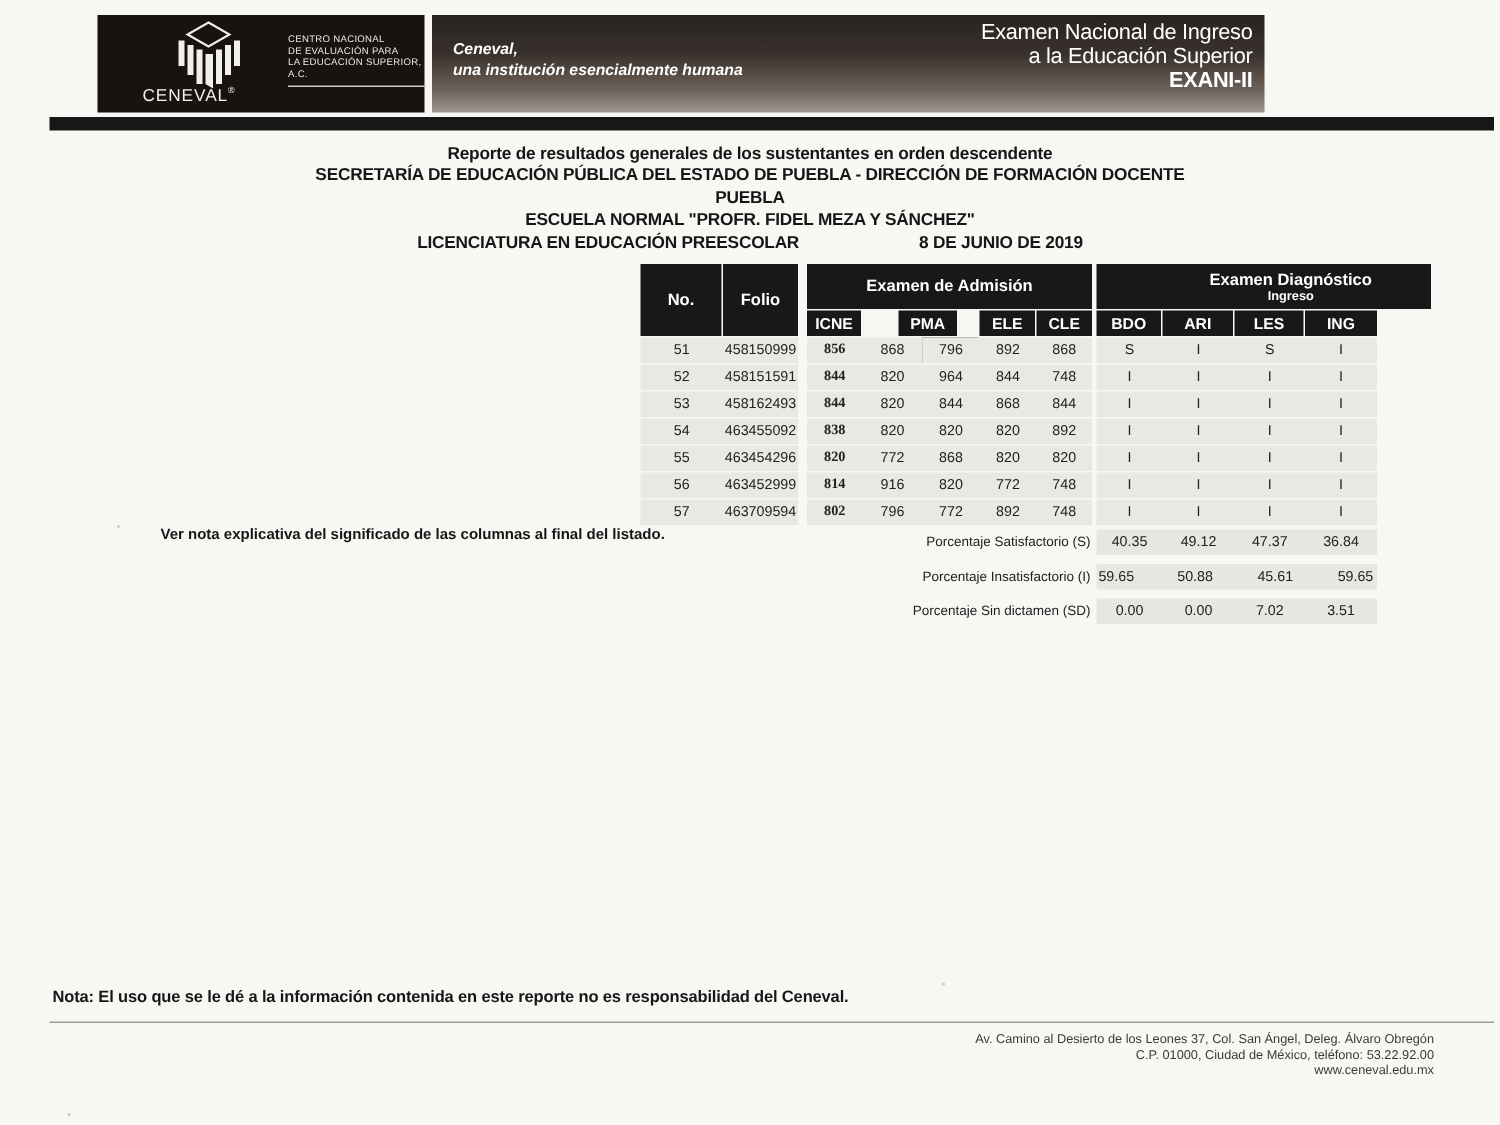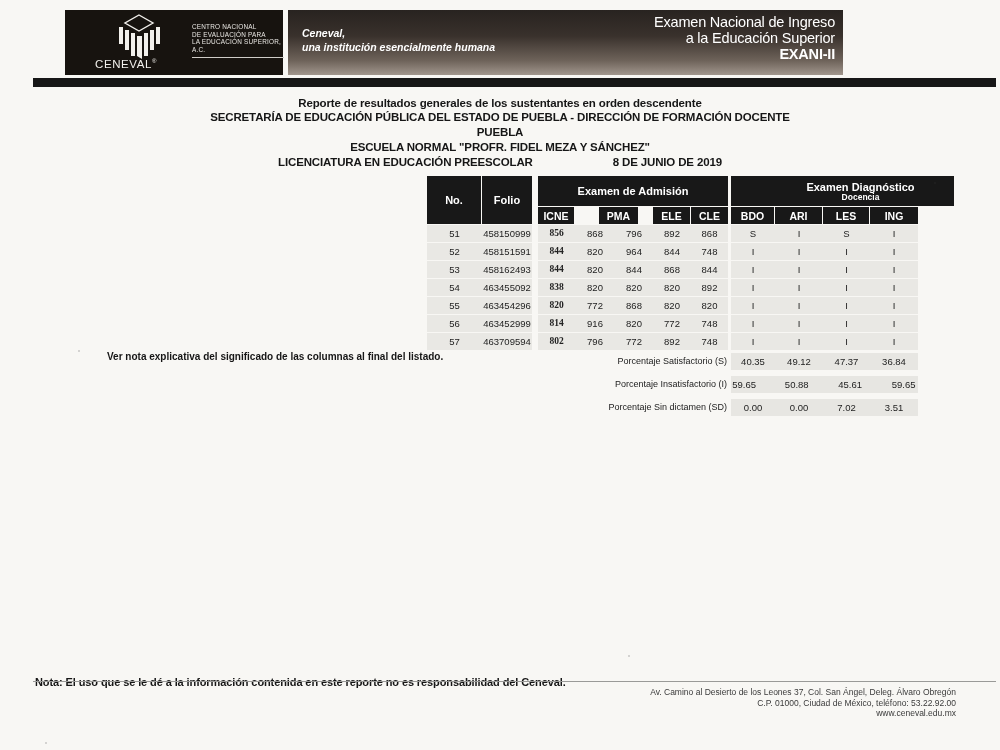--- a/index.html
+++ b/index.html
@@ -48,21 +48,21 @@
   .sum-label{right:273px;text-align:right;font-size:9px;line-height:17px;color:#222;white-space:nowrap;}
   .sum-band{left:731px;width:187px;height:17px;display:flex;background:#e7e6e2;}
   .sum-band .td{background:transparent;width:44px;}
   .sum-band .td:nth-child(2){width:48px;}
   .sum-band .td:nth-child(3){width:47px;}
   .sum-band .td:nth-child(4){width:48px;}
 
   .see-note{left:107px;top:351px;font-weight:bold;font-size:10px;color:#161616;}
 
   
-  .disclaimer{left:35px;top:659px;font-weight:bold;font-size:11px;letter-spacing:-.1px;color:#161616;margin-top:17px;}
+  .disclaimer{left:35px;top:659px;font-weight:bold;font-size:11px;letter-spacing:-.1px;color:#161616;}
   .rule{left:33px;top:681px;width:963px;height:1px;background:#9a9a98;}
   .address{right:44px;top:687px;text-align:right;font-size:8.5px;line-height:10.5px;color:#3a3a3a;}
 
   .speck{position:absolute;width:2px;height:2px;border-radius:50%;background:rgba(60,60,60,.25);}
 </style>
 </head>
 <body>
 
 <div class="page">
 
@@ -109,21 +109,21 @@
     <span>LICENCIATURA EN EDUCACIÓN PREESCOLAR</span>
     <span>8 DE JUNIO DE 2019</span>
   </div>
 
   <div class="abs thead">
     <div class="hc" style="left:0;top:0;width:54px;height:48px;">No.</div>
     <div class="hc" style="left:55px;top:0;width:50px;height:48px;">Folio</div>
     <div class="hc" style="left:111px;top:0;width:190px;height:30px;">Examen de Admisión</div>
     <div class="hc" style="left:304px;top:0;width:187px;height:30px;flex-direction:column;padding-left:36px;">
       <div class="grp">Examen Diagnóstico</div>
-      <div class="small">Docencia</div>
+      <div class="small">Ingreso</div>
     </div>
     <div class="hc sub" style="left:111px;top:31px;width:36px;height:17px;">ICNE</div>
     <div class="hc sub" style="left:148px;top:31px;width:39px;height:17px;margin-left:24px;">PMA</div>
     <div class="hc sub" style="left:188px;top:49px;width:37px;height:17px;">PAN</div>
     <div class="hc sub" style="left:226px;top:31px;width:37px;height:17px;">ELE</div>
     <div class="hc sub" style="left:264px;top:31px;width:37px;height:17px;">CLE</div>
     <div class="hc sub" style="left:304px;top:31px;width:43px;height:17px;">BDO</div>
     <div class="hc sub" style="left:348px;top:31px;width:47px;height:17px;">ARI</div>
     <div class="hc sub" style="left:396px;top:31px;width:46px;height:17px;">LES</div>
     <div class="hc sub" style="left:443px;top:31px;width:48px;height:17px;">ING</div>

